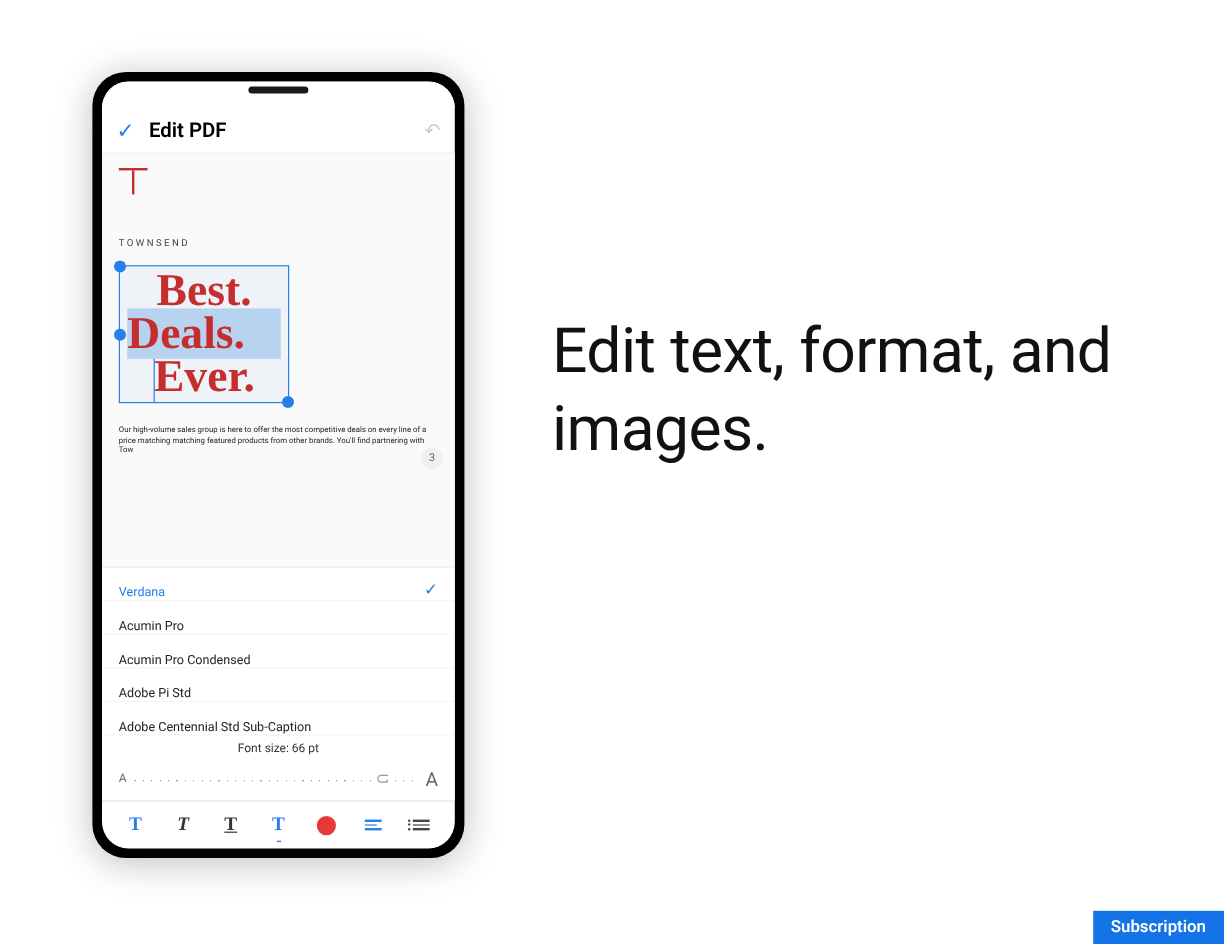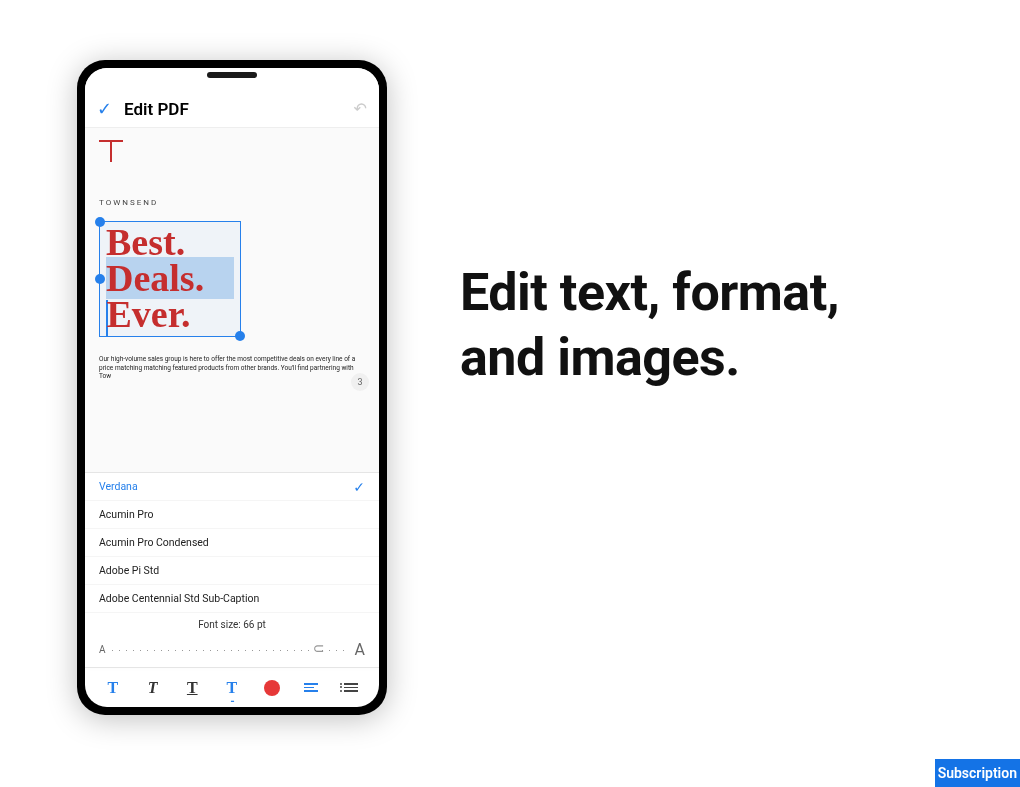--- a/index.html
+++ b/index.html
@@ -95,20 +95,21 @@
       color: #444;
       margin-bottom: 14px;
       margin-top: 36px;
     }
     .headline-box {
       border: 1.5px solid #2680eb;
       padding: 2px 6px 0;
       position: relative;
       display: inline-block;
       background: rgba(180,210,240,0.15);
+      text-align: center;
     }
     .handle {
       width: 10px; height: 10px; background: #2680eb; border-radius: 50%;
       position: absolute;
     }
     .handle.tl { top: -5px; left: -5px; }
     .handle.ml { top: 50%; left: -5px; transform: translateY(-50%); }
     .handle.br { bottom: -5px; right: -5px; }
     .headline {
       font-family: Georgia, serif;
@@ -151,21 +152,21 @@
     
     .font-panel {
       background: #fff;
       border-top: 1px solid #e5e5e5;
       box-shadow: 0 -2px 8px rgba(0,0,0,0.05);
     }
     .font-item {
       height: 28px;
       padding: 0 14px;
       display: flex;
-      align-items: center;
+      align-items: flex-end;
       justify-content: space-between;
       font-size: 10.5px;
       color: #222;
       border-bottom: 1px solid #f5f5f5;
       cursor: pointer;
     }
     .font-item.selected { color: #2680eb; }
     .font-item.selected .check-small { color: #2680eb; }
     .check-small { font-size: 14px; }
 
@@ -235,36 +236,36 @@
     .list-icon span { width: 14px; height: 1.5px; background: #444; position: relative; }
     .list-icon span::before { content:''; position:absolute; left:-4px; width:2px; height:2px; background:#444; border-radius:50%; top:-0.5px;}
 
     
     .tagline {
       position: absolute;
       left: 460px;
       top: 260px;
       width: 470px;
       font-size: 52px;
-      font-weight: 700;
+      font-weight: 400;
       line-height: 1.25;
       color: #111;
       letter-spacing: -0.5px;
     }
 
     
     .sub-badge {
       position: absolute;
       right: 0;
       bottom: 0;
       background: #1473e6;
       color: #fff;
       font-size: 14px;
       font-weight: 600;
-      padding: 6px 3px;
+      padding: 6px 15px;
       cursor: pointer;
     }
   </style>
 </head>
 <body>
 
 <div class="phone">
   <div class="phone-screen">
     <div class="status-bar"></div>
 

